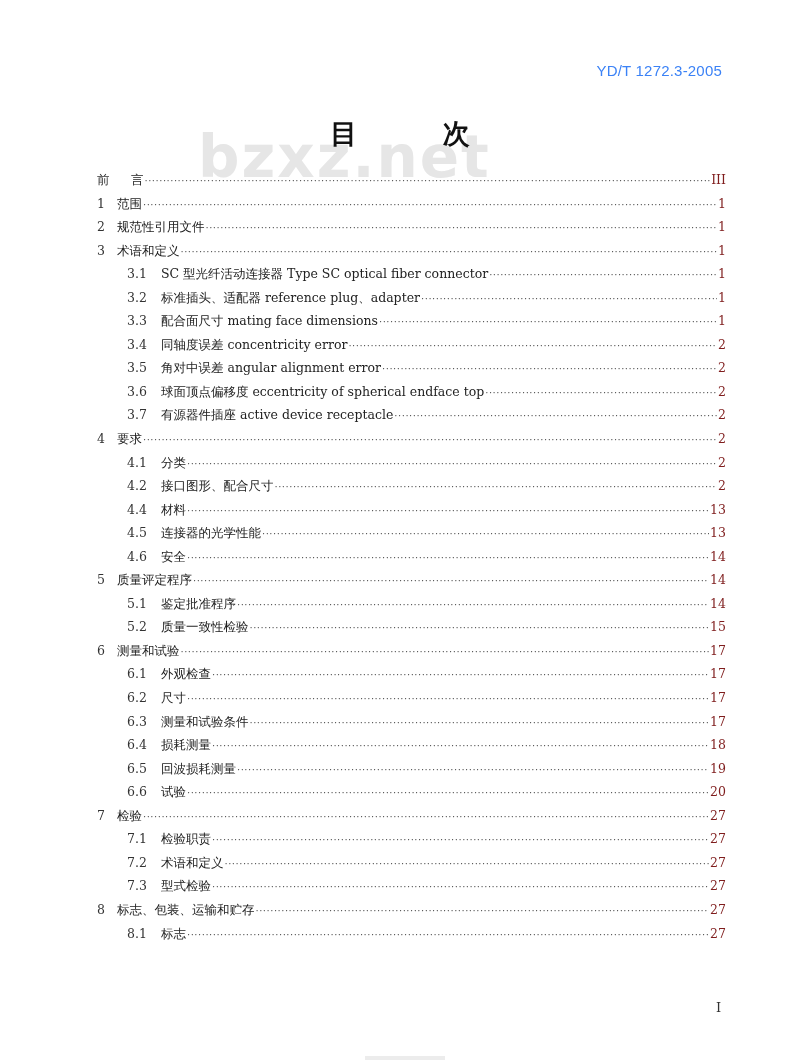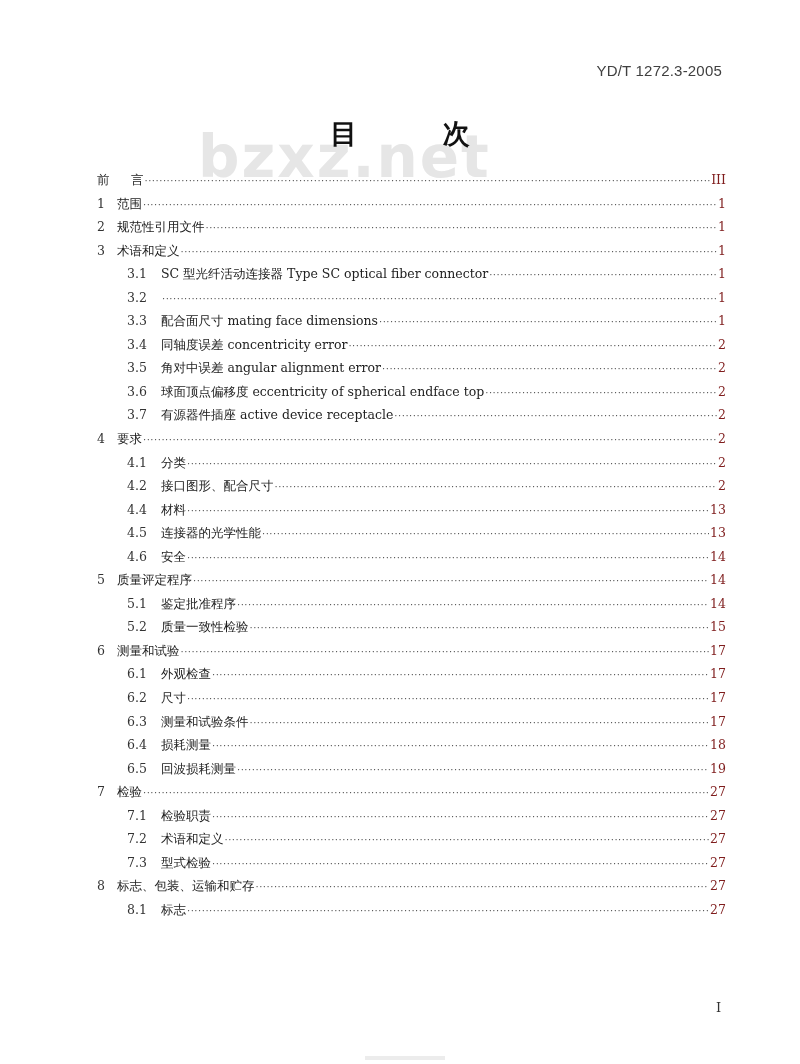--- a/index.html
+++ b/index.html
@@ -1,19 +1,19 @@
 <!DOCTYPE html>
 <html><head>
   <meta charset="utf-8">
   <style>
     html, body { margin: 0; padding: 0; background: #ffffff; }
     body { width: 800px; height: 1064px; position: relative; overflow: hidden;
            font-family: "DejaVu Serif", "Liberation Serif", serif; color: #222; }
     .std-code { position: absolute; top: 62px; right: 78px; font-family: "Liberation Sans", "DejaVu Sans", sans-serif;
-                font-size: 15px; color: #404040; letter-spacing: 0.2px; }
+                font-size: 15px; color: #3b82f6; letter-spacing: 0.2px; }
     .title { position: absolute; top: 116px; left: 0; width: 800px; text-align: center;
              font-family: "DejaVu Sans", sans-serif; font-weight: bold; font-size: 27px; color: #111;
              letter-spacing: 38px; text-indent: 38px; }
     .watermark { position: absolute; top: 128px; left: 198px; font-family: "DejaVu Sans", "Liberation Sans", sans-serif;
                  font-weight: bold; font-size: 58px; color: #e6e6e6; letter-spacing: 2px; z-index: 0; line-height: 1; }
     .toc { position: absolute; top: 172px; left: 97px; width: 629px; z-index: 1; }
     .row { display: flex; align-items: baseline; height: 23.55px; font-size: 12.5px; white-space: nowrap; }
     .row.sub { padding-left: 30px; }
     .num { display: inline-block; width: 20px; color: #333; }
     .row.sub .num { width: 34px; }
@@ -57,20 +57,21 @@
       <span class="page">1</span>
     </div>
     <div class="row sub">
       <span class="num">3.1</span>
       <span class="label">SC 型光纤活动连接器 Type SC optical fiber connector</span>
       <span class="leader"></span>
       <span class="page">1</span>
     </div>
     <div class="row sub">
       <span class="num">3.2</span>
+      <span class="label">标准插头、适配器 reference plug、adapter</span>
       <span class="leader"></span>
       <span class="page">1</span>
     </div>
     <div class="row sub">
       <span class="num">3.3</span>
       <span class="label">配合面尺寸 mating face dimensions</span>
       <span class="leader"></span>
       <span class="page">1</span>
     </div>
     <div class="row sub">
@@ -180,20 +181,26 @@
       <span class="label">损耗测量</span>
       <span class="leader"></span>
       <span class="page">18</span>
     </div>
     <div class="row sub">
       <span class="num">6.5</span>
       <span class="label">回波损耗测量</span>
       <span class="leader"></span>
       <span class="page">19</span>
     </div>
+    <div class="row sub">
+      <span class="num">6.6</span>
+      <span class="label">试验</span>
+      <span class="leader"></span>
+      <span class="page">20</span>
+    </div>
     <div class="row">
       <span class="num">7</span>
       <span class="label">检验</span>
       <span class="leader"></span>
       <span class="page">27</span>
     </div>
     <div class="row sub">
       <span class="num">7.1</span>
       <span class="label">检验职责</span>
       <span class="leader"></span>

